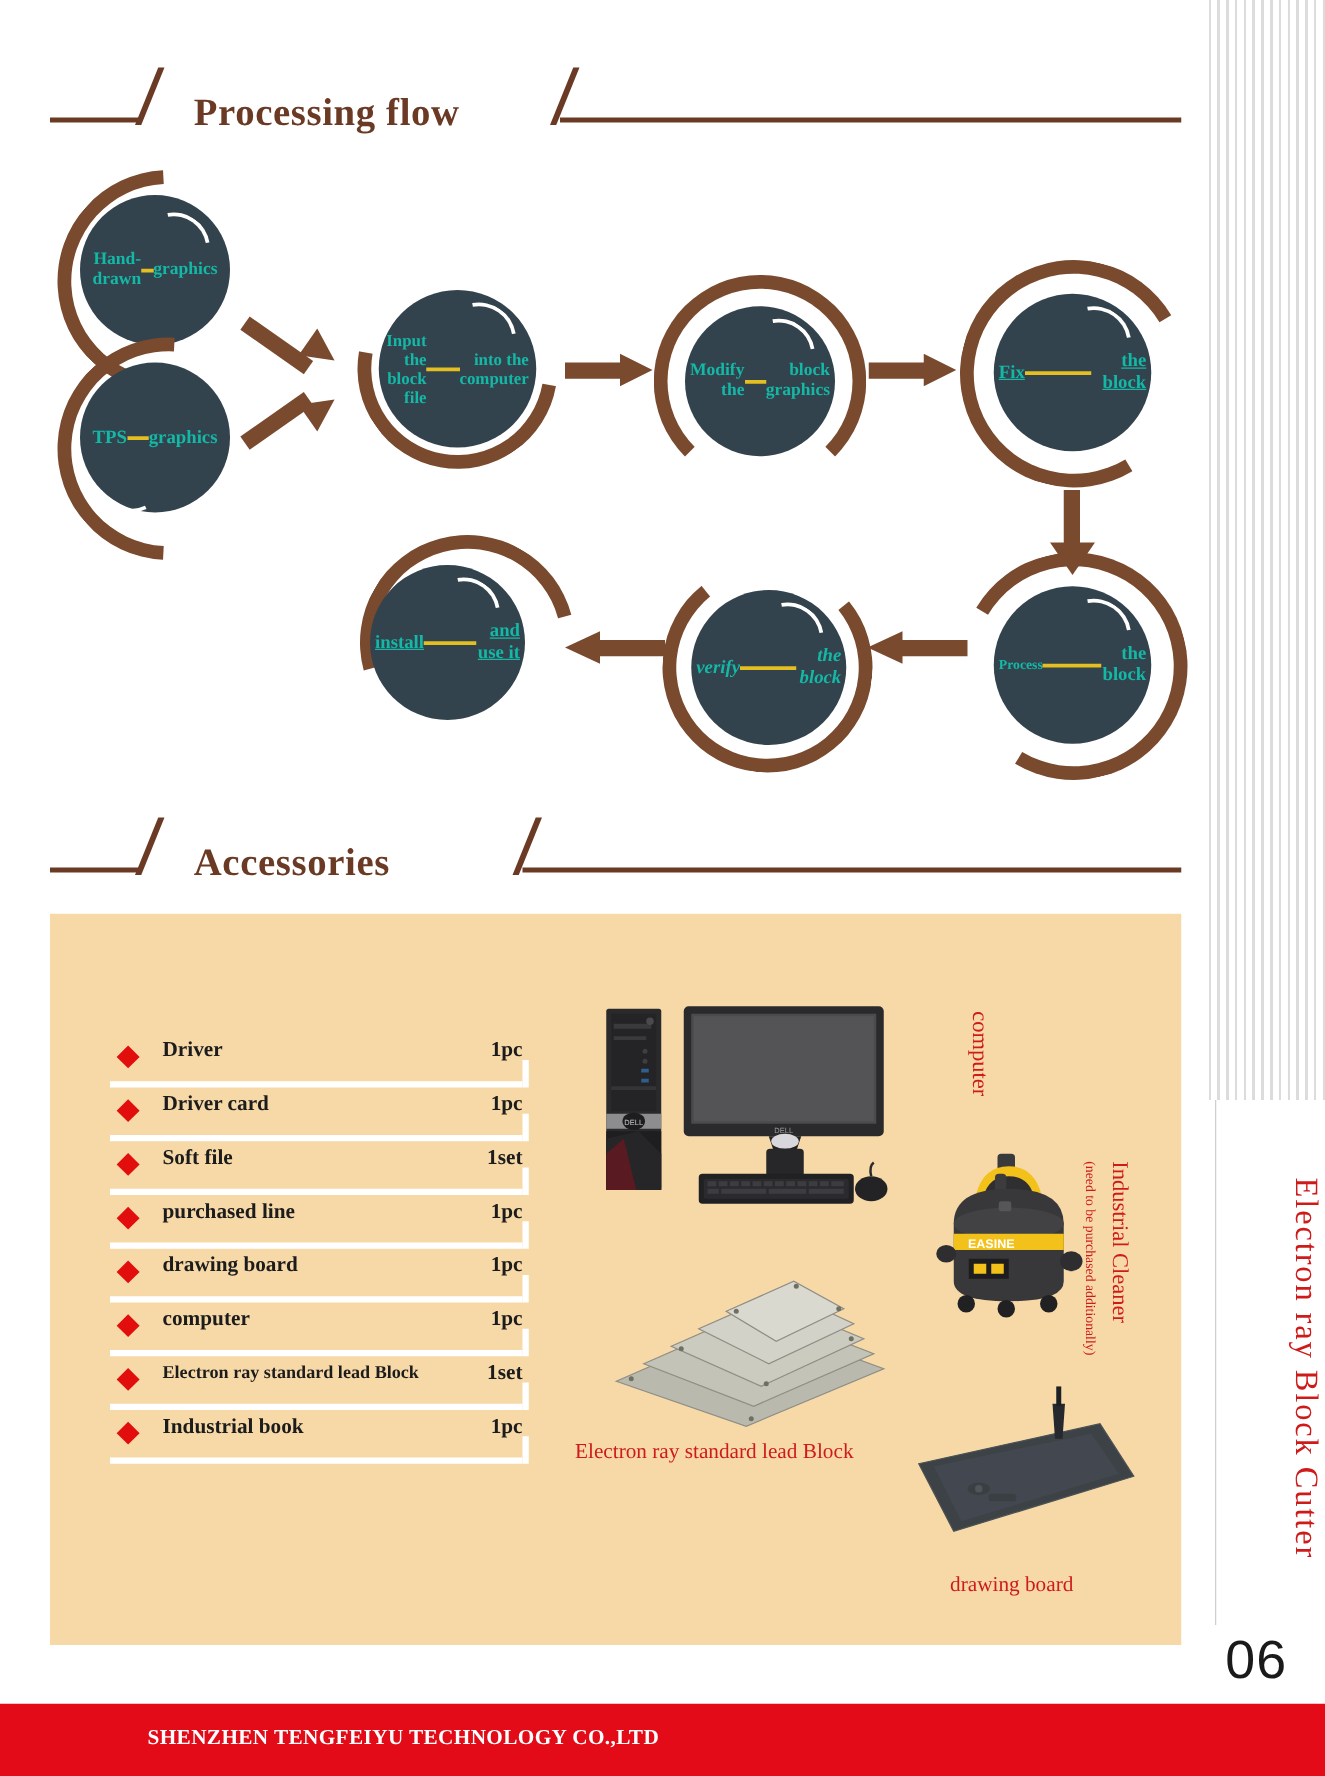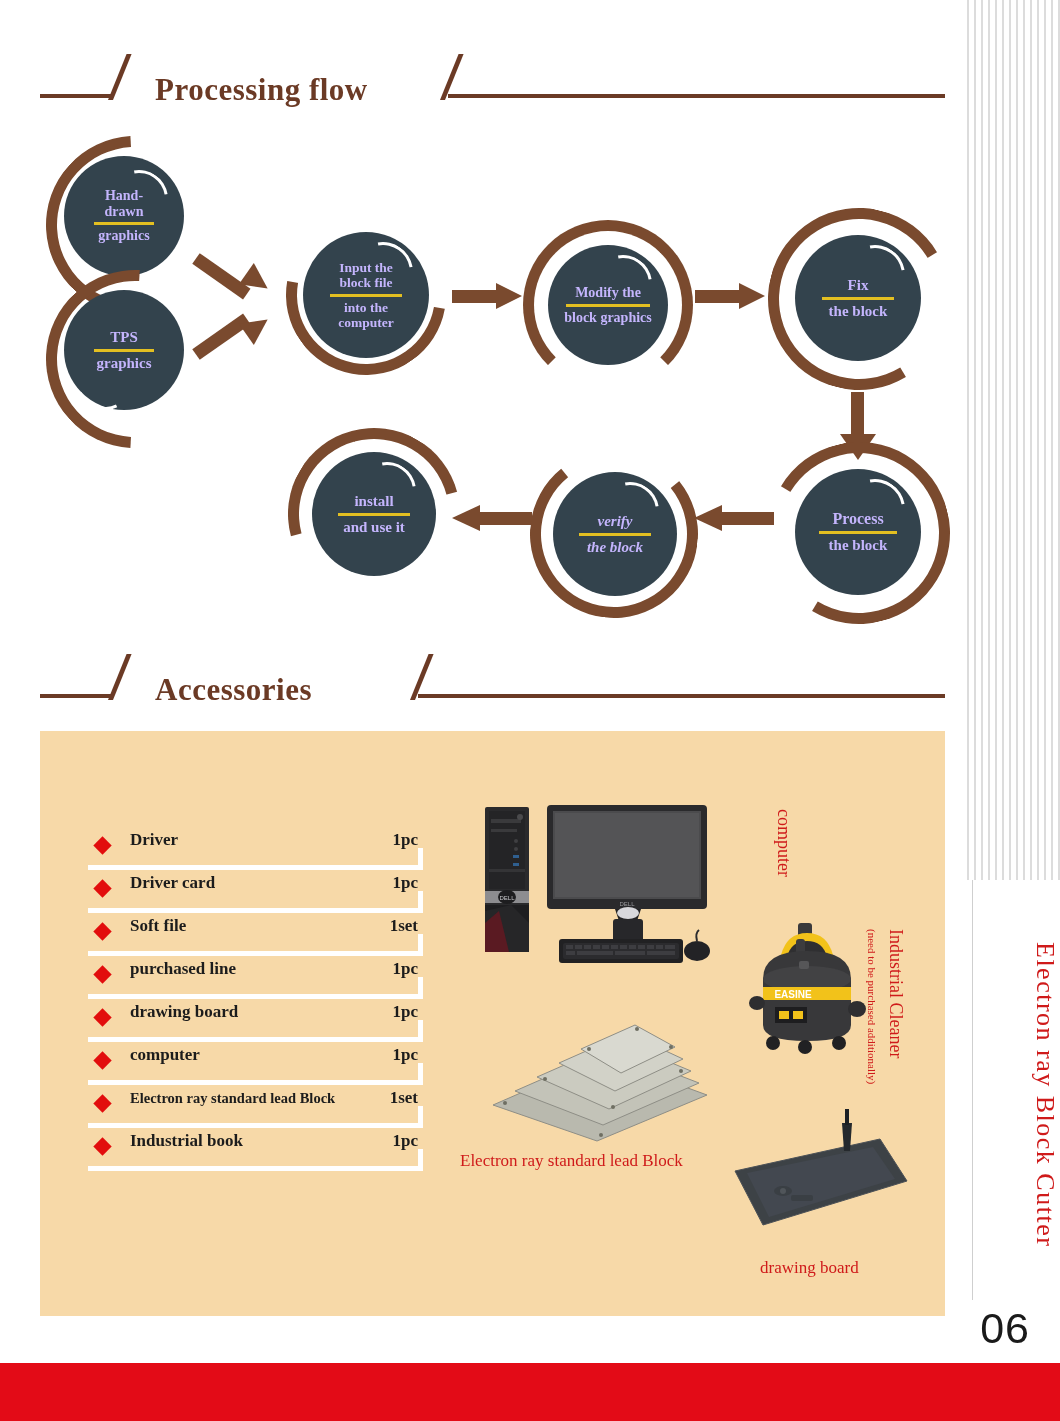--- a/index.html
+++ b/index.html
@@ -65,22 +65,22 @@
   #head-flow .rule-r{left:408px;width:497px;}
   #head-acc{top:650px;}
   #head-acc .slash-r{left:370px;}
   #head-acc .rule-r{left:378px;width:527px;}
 
   
   .flow{position:absolute;left:0;top:120px;width:960px;height:520px;}
   .node{position:absolute;}
   .node .disc{
     position:absolute;border-radius:50%;background:#33434d;
-    display:flex;flex-direction:column;align-items:center;justify-content:center;
-    color:#c4b5fd;text-align:center;box-sizing:border-box;
+    display:flex;flex-direction:row;align-items:center;justify-content:center;
+    color:#14b8a6;text-align:right;box-sizing:border-box;
   }
   .node .l1,.node .l2{
     font-weight:bold;line-height:1.12;white-space:pre-line;
   }
   .node .divider{height:3px;background:#e3bf21;margin:3px 0;}
   .spark{
     position:absolute;border:3px solid transparent;border-top-color:#ffffff;
     border-radius:50%;transform:rotate(35deg);pointer-events:none;
   }
   .ring{
@@ -232,40 +232,40 @@
 
   <div class="arrow" style="left:695px;top:163px;width:72px;height:26px;">
     <div class="shaft" style="left:0;top:7px;width:46px;height:13px;"></div>
     <div class="head" style="left:44px;top:0;
          border-left:26px solid #7a4a2e;border-top:13px solid transparent;border-bottom:13px solid transparent;"></div>
   </div>
 
   <div class="node">
     <div class="ring" style="left:768px;top:88px;width:182px;height:182px;
          border-right-color:transparent;transform:rotate(14deg);"></div>
-    <div class="disc" style="left:795px;top:115px;width:126px;height:126px;padding:0 4px;">
+    <div class="disc" style="left:795px;top:115px;width:126px;height:126px;padding:0 4px;text-decoration:underline;">
       <div class="spark" style="left:50px;top:10px;width:54px;height:54px;"></div>
       <div class="l1" style="font-size:15px;">Fix</div>
       <div class="divider" style="width:72px;"></div>
       <div class="l2" style="font-size:15px;">the block</div>
     </div>
   </div>
 
   <div class="arrow" style="left:840px;top:272px;width:36px;height:70px;">
     <div class="shaft" style="left:11px;top:0;width:13px;height:44px;"></div>
     <div class="head" style="left:0;top:42px;
          border-top:26px solid #7a4a2e;border-left:18px solid transparent;border-right:18px solid transparent;"></div>
   </div>
 
   <div class="node">
     <div class="ring" style="left:768px;top:322px;width:182px;height:182px;
          border-left-color:transparent;transform:rotate(-14deg);"></div>
     <div class="disc" style="left:795px;top:349px;width:126px;height:126px;padding:0 4px;">
       <div class="spark" style="left:50px;top:10px;width:54px;height:54px;"></div>
-      <div class="l1" style="font-size:16px;">Process</div>
+      <div class="l1" style="font-size:11px;">Process</div>
       <div class="divider" style="width:78px;"></div>
       <div class="l2" style="font-size:15px;">the block</div>
     </div>
   </div>
 
   <div class="arrow" style="left:694px;top:385px;width:80px;height:26px;">
     <div class="shaft" style="left:26px;top:7px;width:54px;height:13px;"></div>
     <div class="head" style="left:0;top:0;
          border-right:28px solid #7a4a2e;border-top:13px solid transparent;border-bottom:13px solid transparent;"></div>
   </div>
@@ -283,21 +283,21 @@
 
   <div class="arrow" style="left:452px;top:385px;width:80px;height:26px;">
     <div class="shaft" style="left:26px;top:7px;width:54px;height:13px;"></div>
     <div class="head" style="left:0;top:0;
          border-right:28px solid #7a4a2e;border-top:13px solid transparent;border-bottom:13px solid transparent;"></div>
   </div>
 
   <div class="node">
     <div class="ring" style="left:288px;top:308px;width:172px;height:172px;
          border-bottom-color:transparent;border-right-color:transparent;transform:rotate(30deg);"></div>
-    <div class="disc" style="left:312px;top:332px;width:124px;height:124px;padding:0 4px;">
+    <div class="disc" style="left:296px;top:332px;width:124px;height:124px;padding:0 4px;text-decoration:underline;">
       <div class="spark" style="left:46px;top:10px;width:52px;height:52px;"></div>
       <div class="l1" style="font-size:15px;">install</div>
       <div class="divider" style="width:72px;"></div>
       <div class="l2" style="font-size:15px;">and use it</div>
     </div>
   </div>
 
 </div>
 
 <div class="sect-head" id="head-acc">
@@ -485,13 +485,14 @@
 </div>
 
 <div class="rail">
   <div class="rail-line"></div>
   <div class="rail-text">Electron ray Block Cutter</div>
 </div>
 
 <div class="page-num">06</div>
 
 <div class="footer">
+  <div class="co">SHENZHEN  TENGFEIYU  TECHNOLOGY CO.,LTD</div>
 </div>
 
 </body></html>

